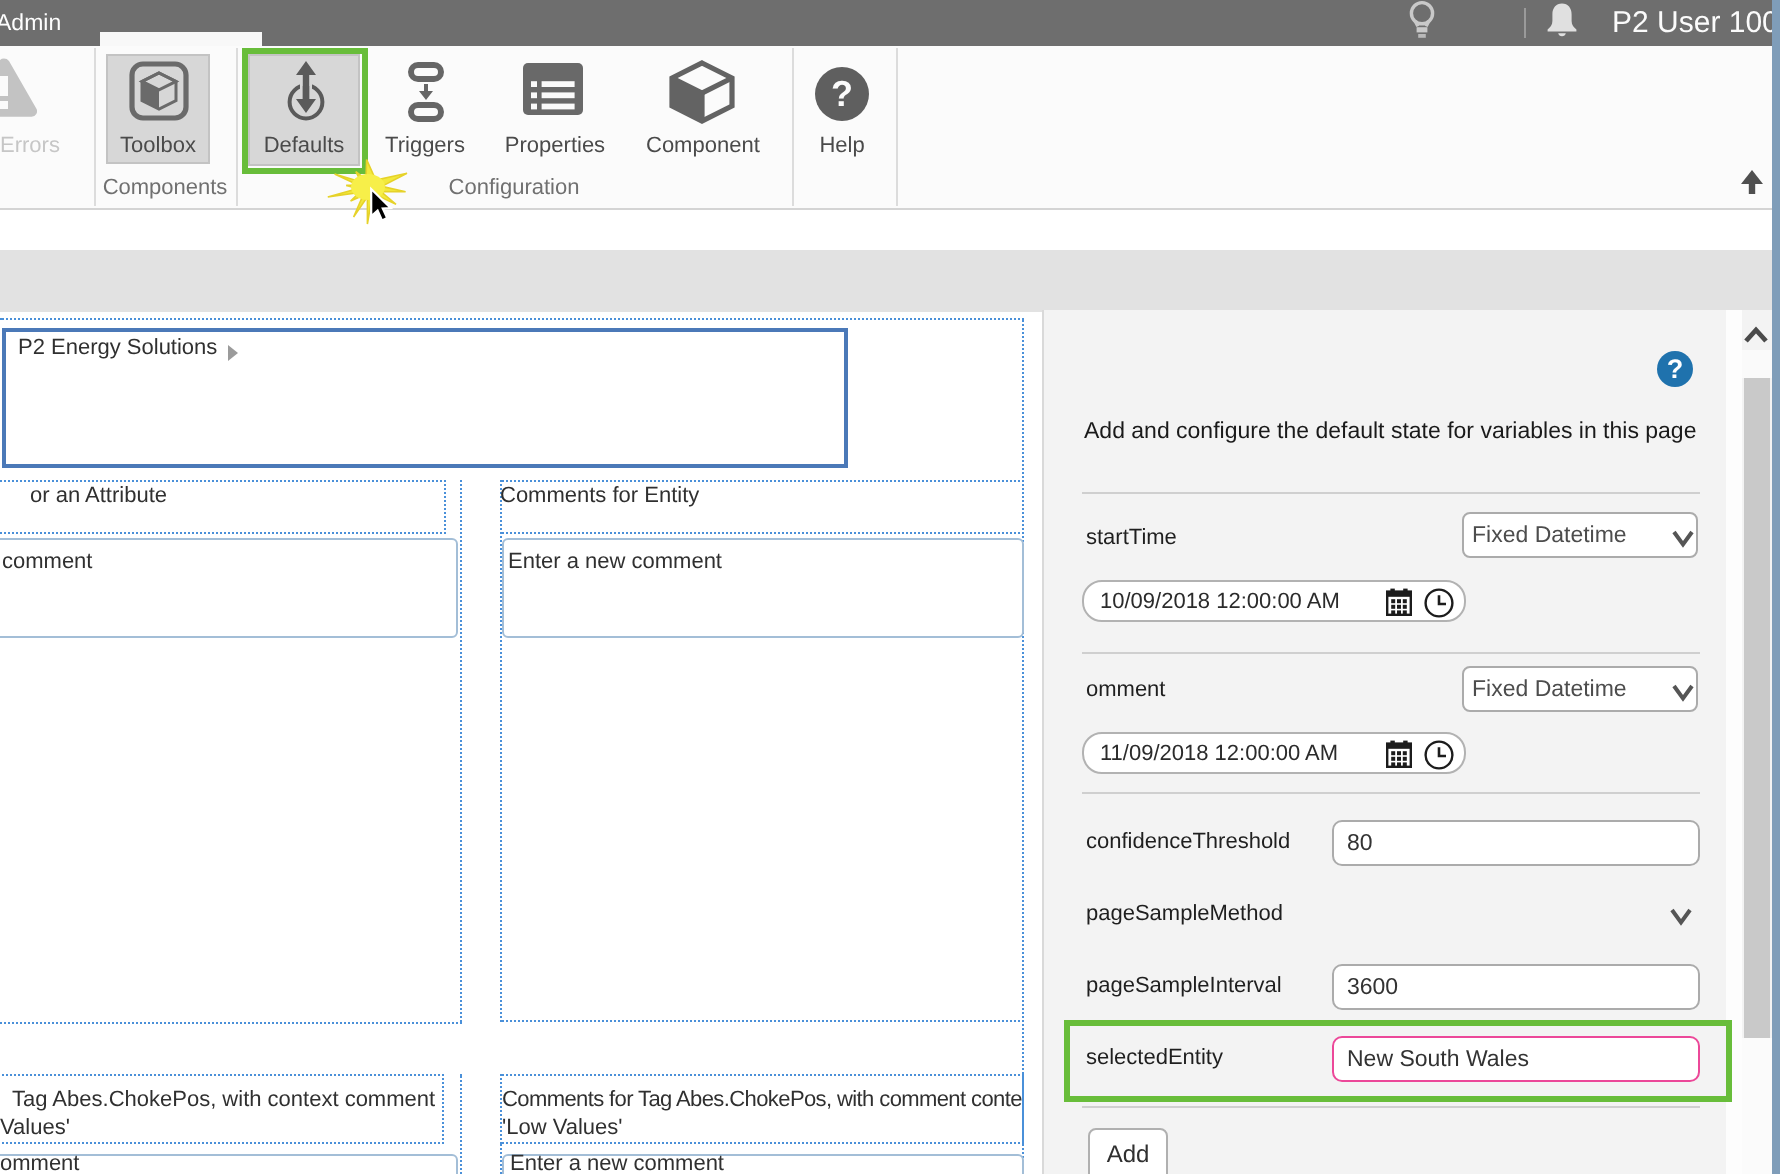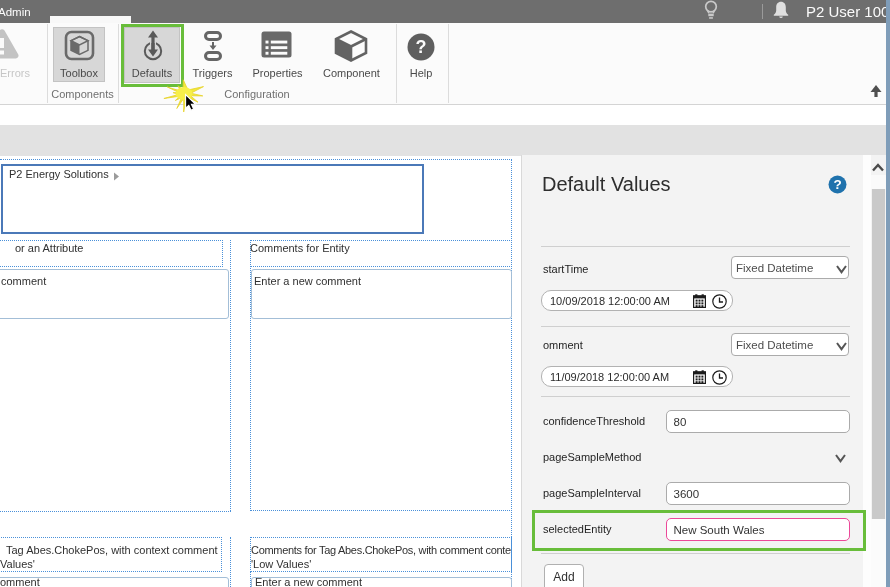--- a/index.html
+++ b/index.html
@@ -196,27 +196,27 @@
 
     <div class="abs" style="left:250px;top:381px;width:262px;height:35px;border:1px dotted #4a90d9;overflow:hidden"></div>
     <div class="abs ctext" style="left:251px;top:388px;width:260px;overflow:hidden;letter-spacing:-0.3px">Comments for Tag Abes.ChokePos, with comment conte</div>
     <div class="abs ctext" style="left:251px;top:402px">'Low Values'</div>
     <div class="abs cinput" style="left:251px;top:421px;width:261px;height:51px"></div>
     <div class="abs dashV" style="left:250px;top:416px;height:15px"></div>
     <div class="abs ctext" style="left:255px;top:419.5px">Enter a new comment</div>
   </div>
 
   <div class="abs" id="panel">
-    <div class="abs" style="left:20px;top:18px;font-size:20px;color:#2e2e2e;line-height:22px">Default Values</div>
     <div class="abs" id="icon-phelp" style="left:306px;top:20px">
       <svg width="19" height="19" viewBox="0 0 19 19">
         <circle cx="9.5" cy="9.5" r="9" fill="#1f72ad"></circle>
         <text x="9.5" y="14" text-anchor="middle" font-family="Liberation Sans" font-size="13.5" font-weight="bold" fill="#fff">?</text>
       </svg>
     </div>
+    <div class="abs" style="left:20px;top:55px;font-size:11.5px;color:#1a1a1a">Add and configure the default state for variables in this page</div>
     <div class="abs psep" style="top:91px"></div>
 
     <div class="abs plabel" style="left:21px;top:107.5px">startTime</div>
     <div class="abs pdrop" style="top:101px">Fixed Datetime</div>
     <div class="abs" id="chev1" style="left:314px;top:110px">
       <svg width="11" height="9" viewBox="0 0 11 9">
         <path d="M1 1 L5.5 7.2 L10 1" fill="none" stroke="#555" stroke-width="2"></path>
       </svg>
     </div>
     <div class="abs dtinput" style="top:135px">10/09/2018 12:00:00 AM</div>

